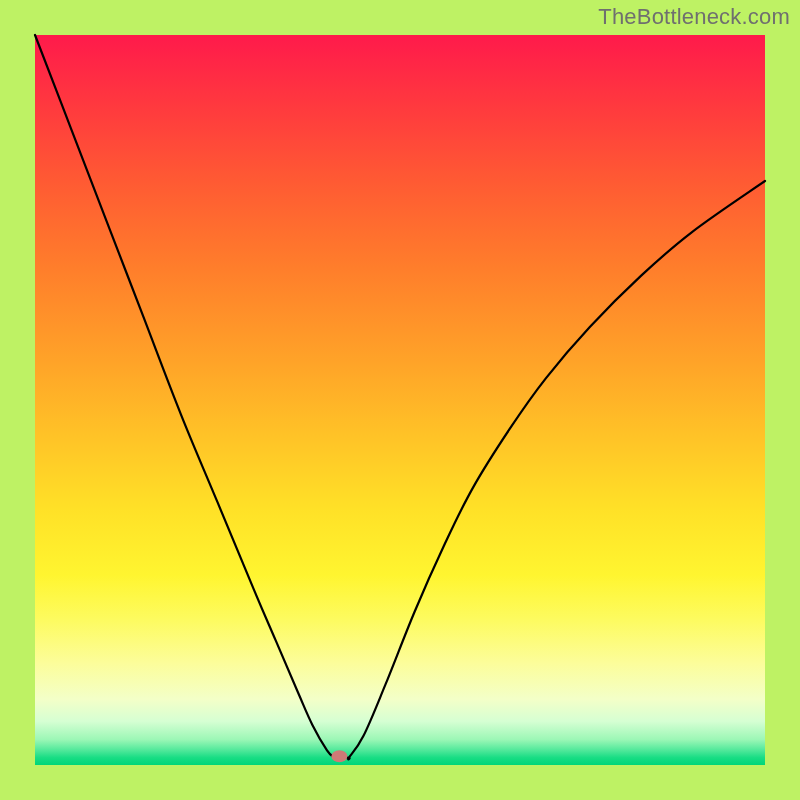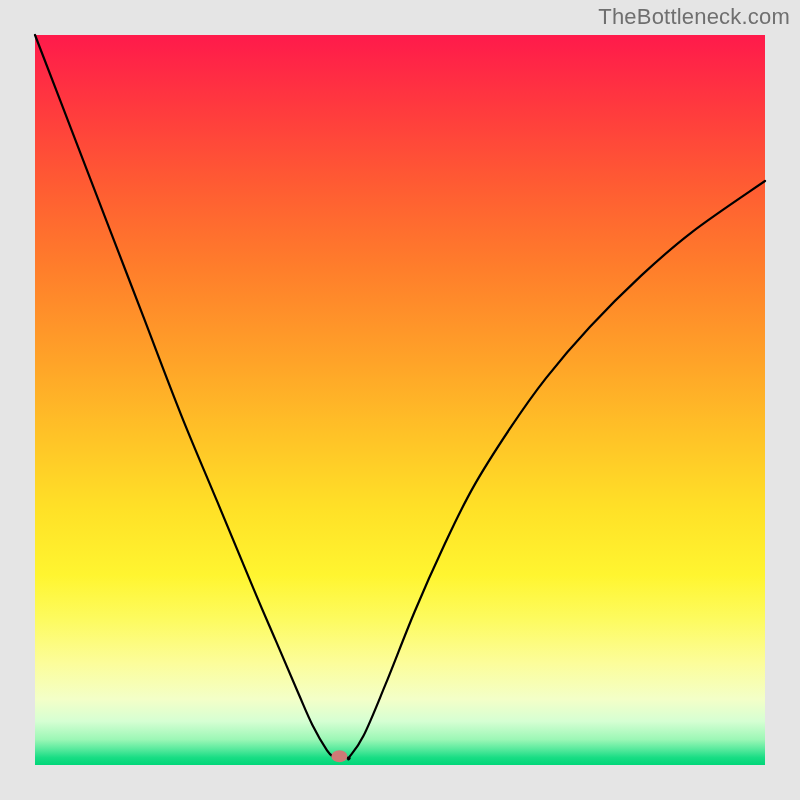--- a/index.html
+++ b/index.html
@@ -8,21 +8,21 @@
     width: 800px;
     height: 800px;
     background: #000;
     overflow: hidden;
     font-family: Arial, Helvetica, sans-serif;
   }
   .stage {
     position: relative;
     width: 800px;
     height: 800px;
-    background: #e5e5e5;
+    background: #bef264;
   }
   .plot {
     position: absolute;
     left: 35px;
     top: 35px;
     width: 730px;
     height: 730px;
     
     background: linear-gradient(
       to bottom,

